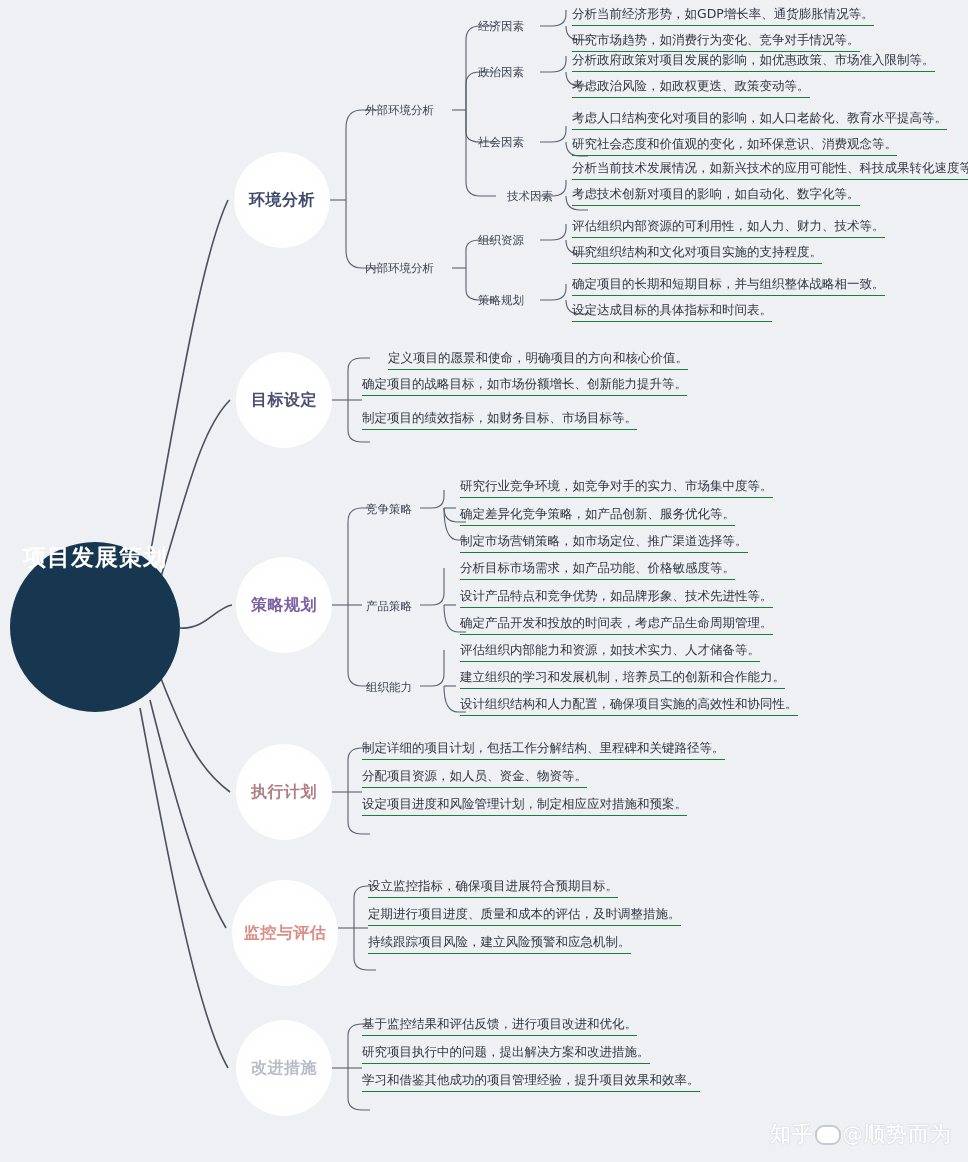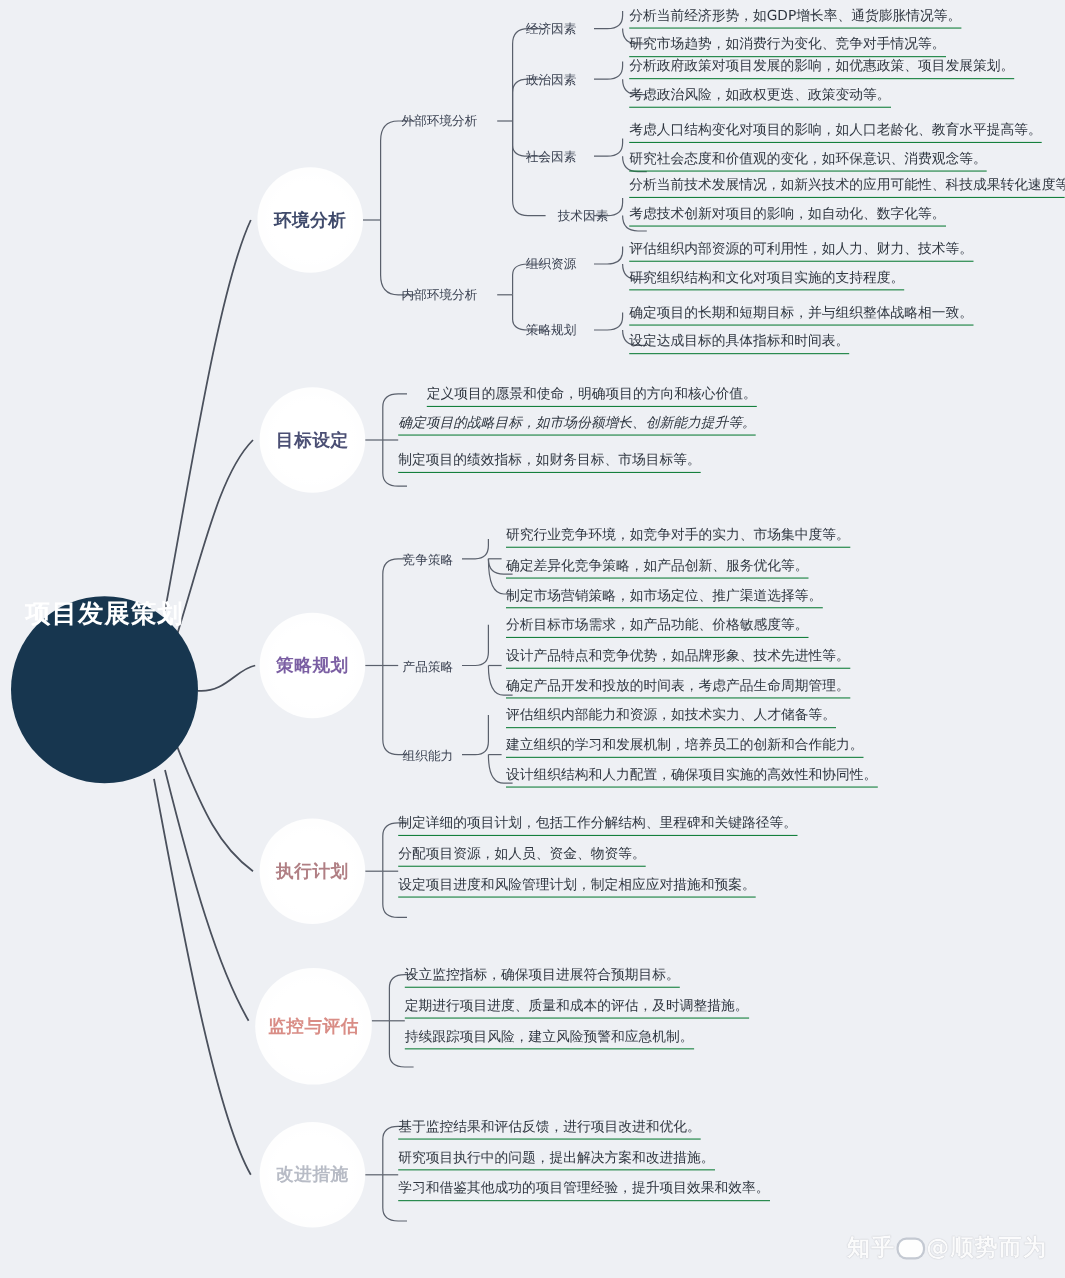--- a/index.html
+++ b/index.html
@@ -216,40 +216,40 @@
   <span class="sub-label" style="left:478px; top:19px;">经济因素</span>
   <span class="sub-label" style="left:478px; top:65px;">政治因素</span>
   <span class="sub-label" style="left:478px; top:135px;">社会因素</span>
   <span class="sub-label" style="left:478px; top:189px;margin-left:29px;">技术因素</span>
   <span class="sub-label" style="left:478px; top:233px;">组织资源</span>
   <span class="sub-label" style="left:478px; top:293px;">策略规划</span>
 
   <div class="leaf" style="left:572px; top:6px;">分析当前经济形势，如GDP增长率、通货膨胀情况等。</div>
   <div class="leaf" style="left:572px; top:32px;">研究市场趋势，如消费行为变化、竞争对手情况等。</div>
 
-  <div class="leaf" style="left:572px; top:52px;">分析政府政策对项目发展的影响，如优惠政策、项目发展策划。</div>
+  <div class="leaf" style="left:572px; top:52px;">分析政府政策对项目发展的影响，如优惠政策、市场准入限制等。</div>
   <div class="leaf" style="left:572px; top:78px;">考虑政治风险，如政权更迭、政策变动等。</div>
 
   <div class="leaf" style="left:572px; top:110px;">考虑人口结构变化对项目的影响，如人口老龄化、教育水平提高等。</div>
   <div class="leaf" style="left:572px; top:136px;">研究社会态度和价值观的变化，如环保意识、消费观念等。</div>
 
   <div class="leaf" style="left:572px; top:160px;">分析当前技术发展情况，如新兴技术的应用可能性、科技成果转化速度等。</div>
   <div class="leaf" style="left:572px; top:186px;">考虑技术创新对项目的影响，如自动化、数字化等。</div>
 
   <div class="leaf" style="left:572px; top:218px;">评估组织内部资源的可利用性，如人力、财力、技术等。</div>
   <div class="leaf" style="left:572px; top:244px;">研究组织结构和文化对项目实施的支持程度。</div>
 
   <div class="leaf" style="left:572px; top:276px;">确定项目的长期和短期目标，并与组织整体战略相一致。</div>
   <div class="leaf" style="left:572px; top:302px;">设定达成目标的具体指标和时间表。</div>
 
   <div class="branch-node" style="left:236px; top:352px;">
     <span class="label" style="color:#4b4f74;">目标设定</span>
   </div>
   <div class="leaf" style="left:362px; top:350px;margin-left:26px;">定义项目的愿景和使命，明确项目的方向和核心价值。</div>
-  <div class="leaf" style="left:362px; top:376px;font-style:italic;">确定项目的战略目标，如市场份额增长、创新能力提升等。</div>
+  <div class="leaf" style="left:362px; top:376px;">确定项目的战略目标，如市场份额增长、创新能力提升等。</div>
   <div class="leaf" style="left:362px; top:410px;">制定项目的绩效指标，如财务目标、市场目标等。</div>
 
   <div class="branch-node" style="left:236px; top:557px;">
     <span class="label" style="color:#7b5fa3;">策略规划</span>
   </div>
 
   <span class="sub-label" style="left:366px; top:502px;">竞争策略</span>
   <span class="sub-label" style="left:366px; top:599px;">产品策略</span>
   <span class="sub-label" style="left:366px; top:680px;">组织能力</span>
 

